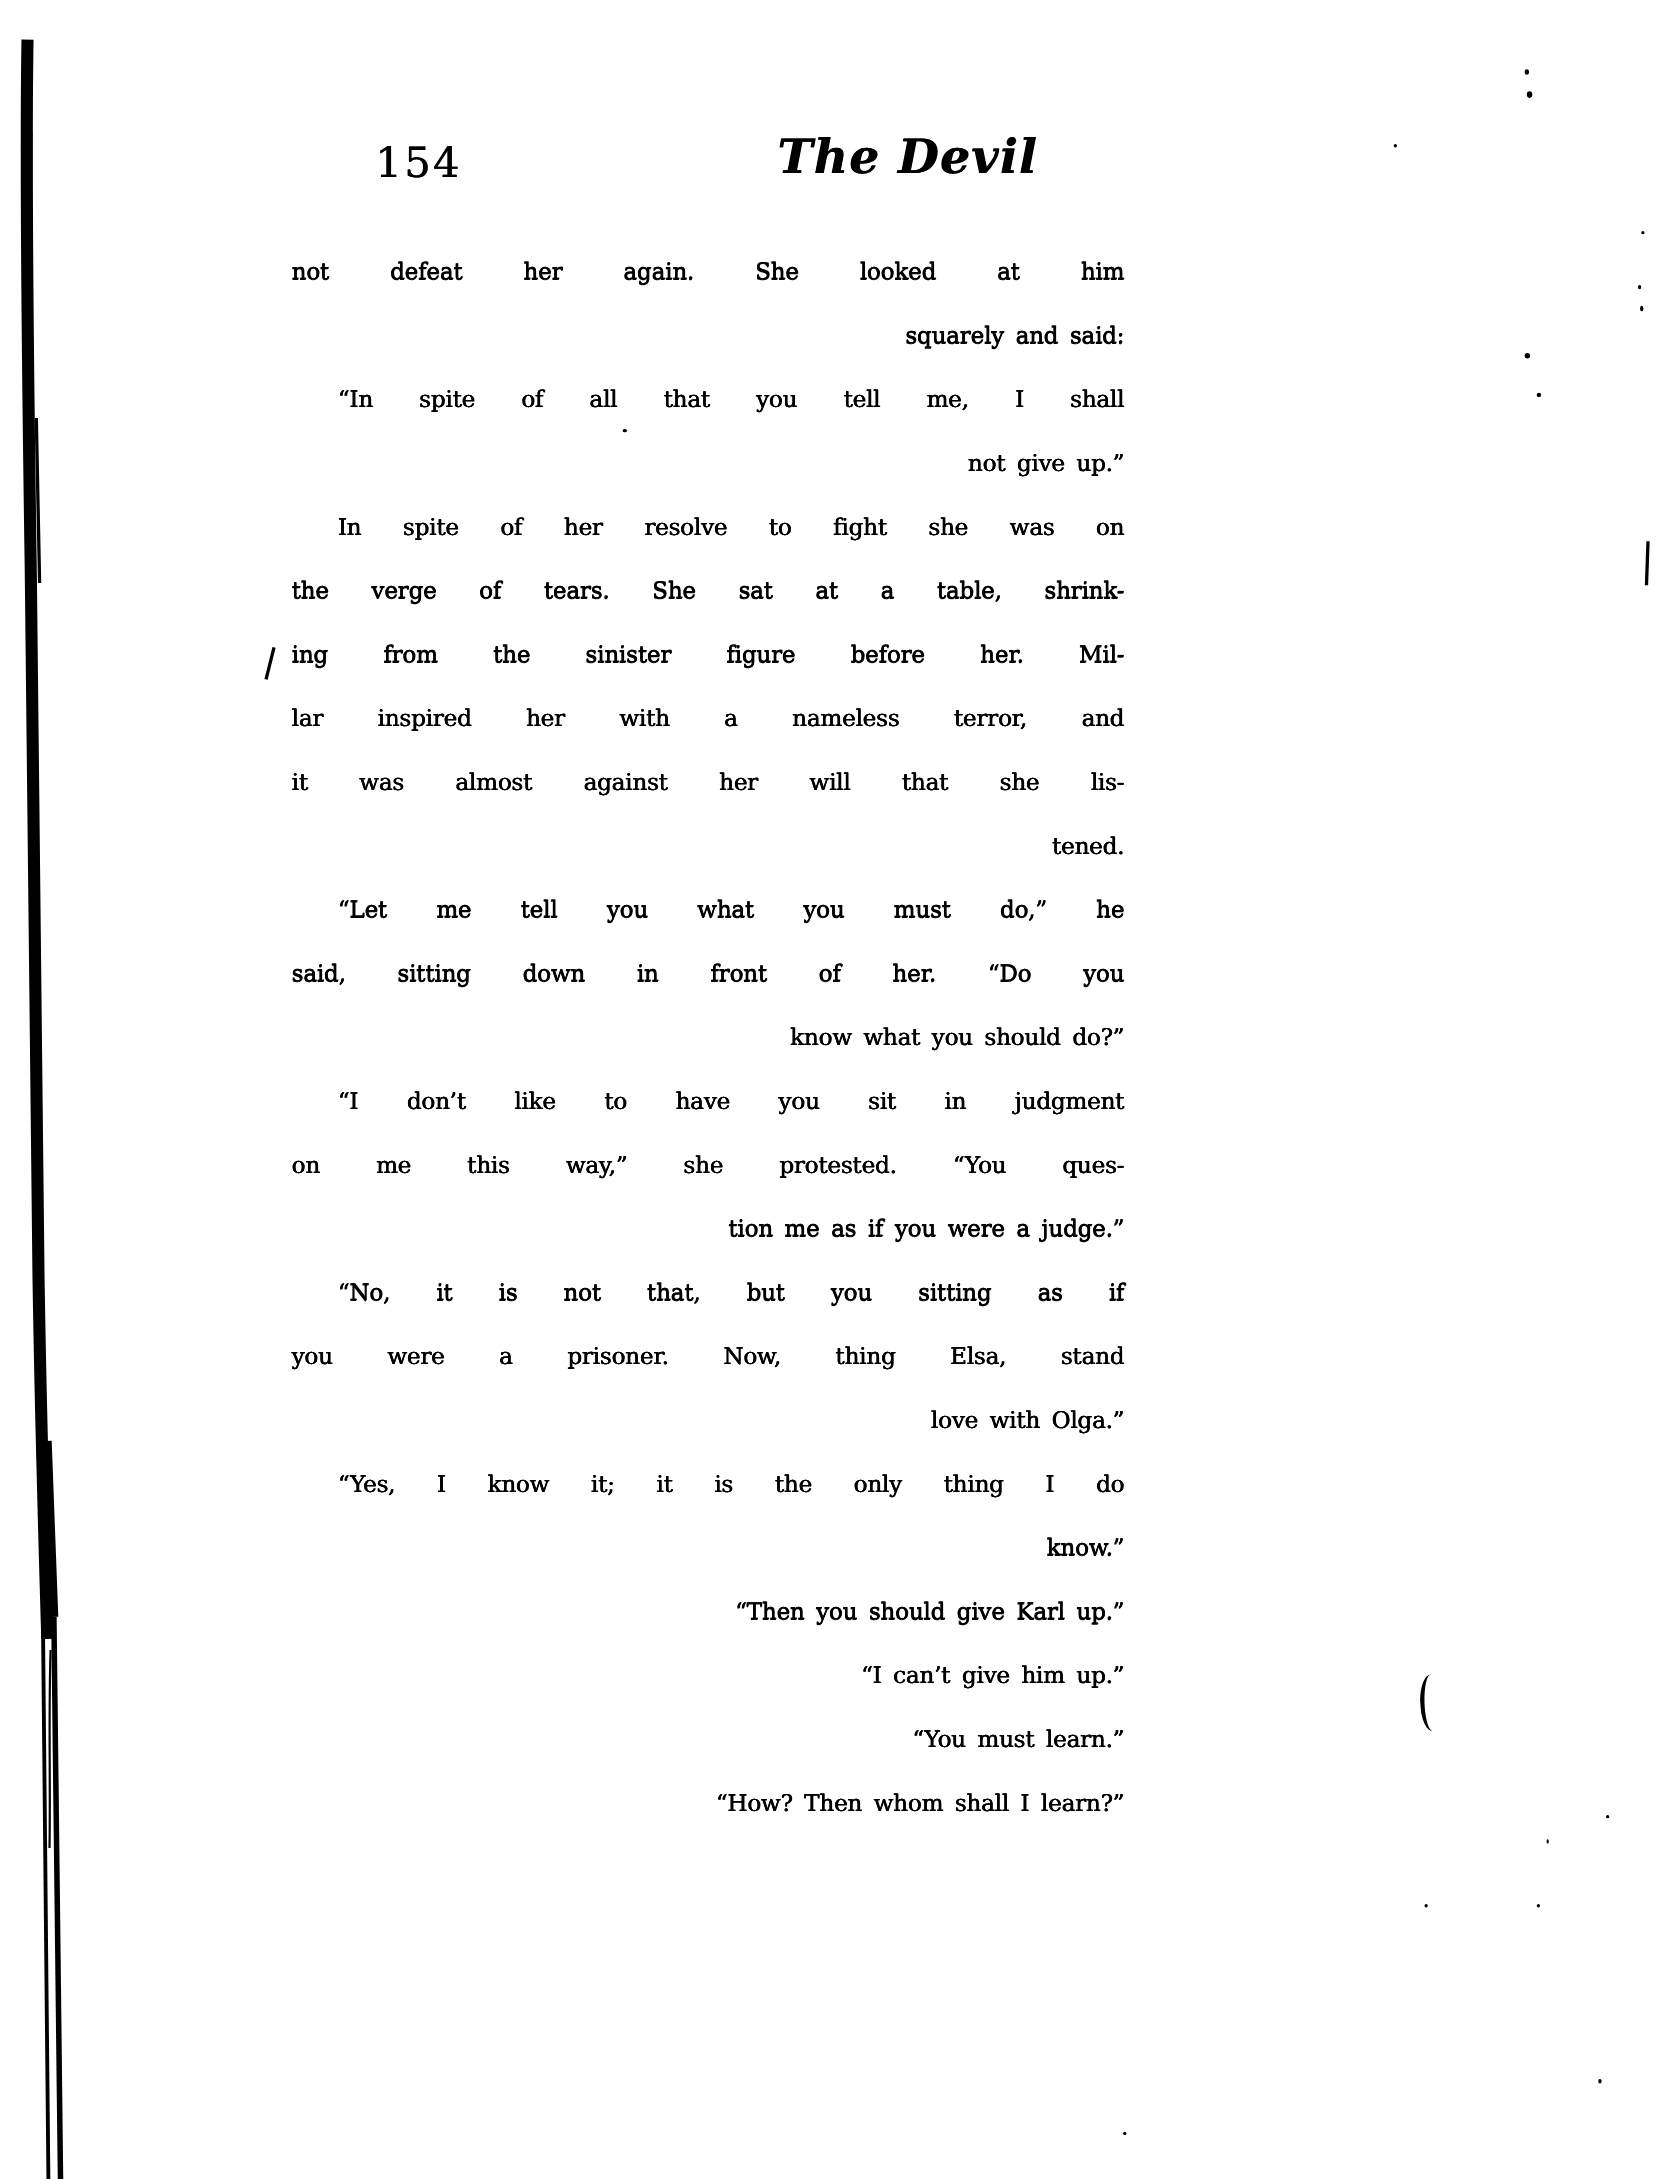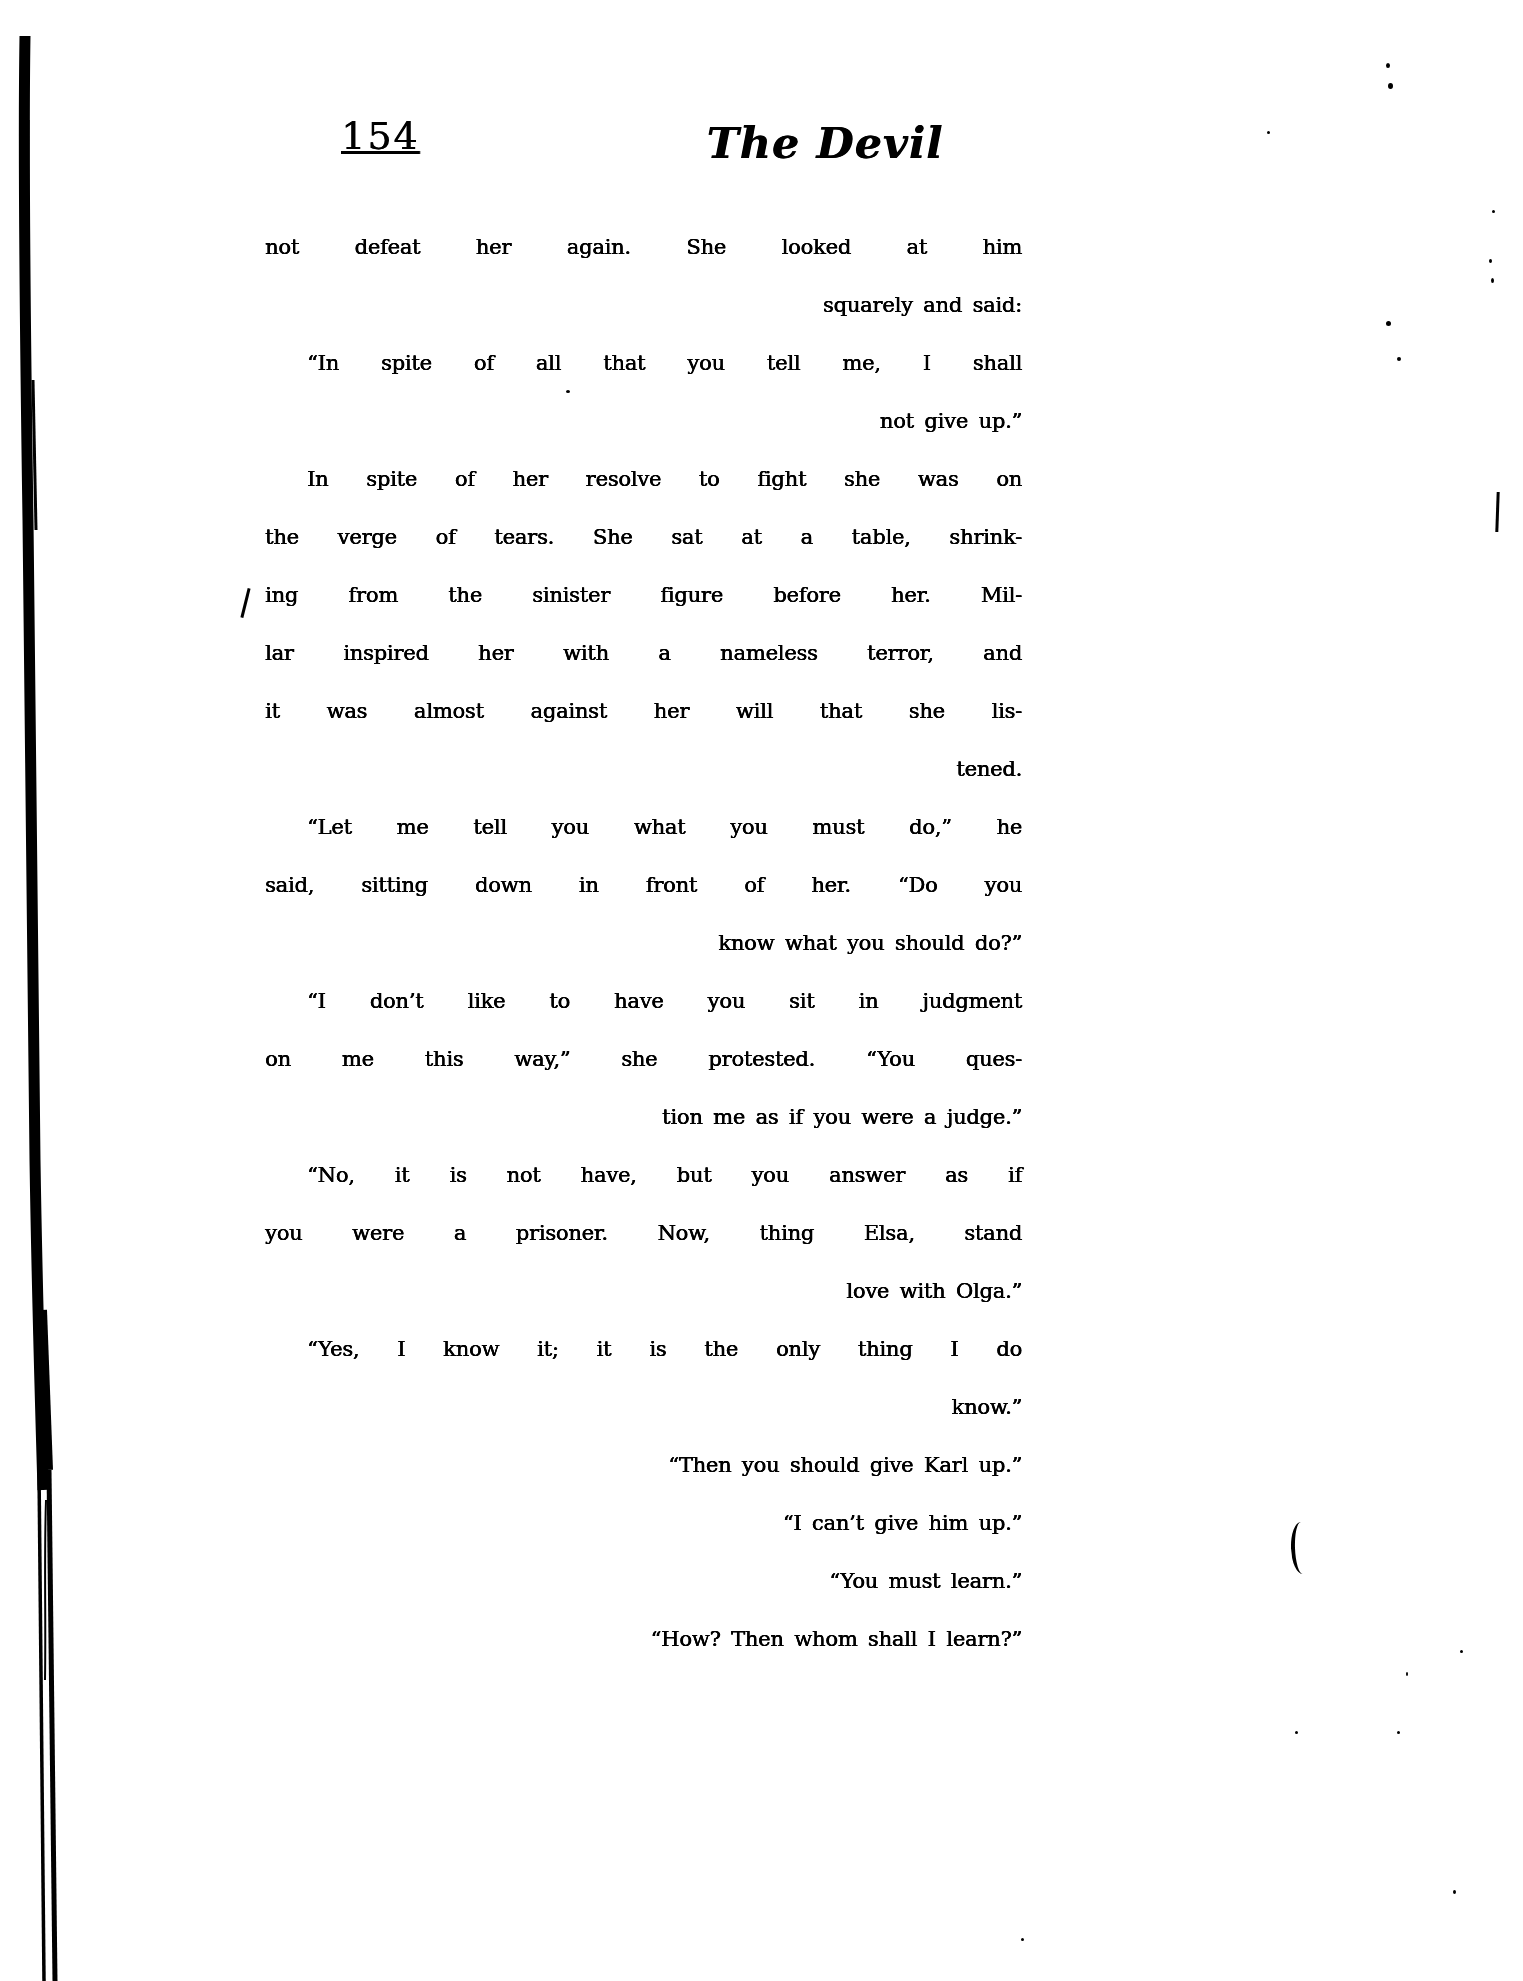--- a/index.html
+++ b/index.html
@@ -6,25 +6,24 @@
   .page{
     position:relative;
     width:1523px;height:1981px;
     background:#ffffff;
     font-family:"DejaVu Serif","Liberation Serif",serif;
     color:#000;
     overflow:hidden;
   }
   
   .pagenum{
-    position:absolute;left:341px;top:114px;
+    position:absolute;left:341px;top:126px;
     font-size:38px;letter-spacing:2px;
     text-shadow:0.5px 0 0 #000;
     white-space:nowrap;
-    text-decoration:underline;
   }
   .booktitle{
     position:absolute;left:705px;top:118px;width:240px;
     text-align:center;
     font-size:43px;font-style:italic;font-weight:bold;
     letter-spacing:1px;
     text-shadow:0.5px 0 0 #000;
     white-space:nowrap;
   }
   
@@ -87,21 +86,21 @@
       <div class="line just">ing from the sinister figure before her.  Mil-</div>
       <div class="line just">lar inspired her with a nameless terror, and</div>
       <div class="line just">it was almost against her will that she lis-</div>
       <div class="line left">tened.</div>
       <div class="line just indent">“Let me tell you what you must do,” he</div>
       <div class="line just">said, sitting down in front of her.  “Do you</div>
       <div class="line left">know what you should do?”</div>
       <div class="line just indent">“I don’t like to have you sit in judgment</div>
       <div class="line just">on me this way,” she protested.  “You ques-</div>
       <div class="line left">tion me as if you were a judge.”</div>
-      <div class="line just indent">“No, it is not have, but you answer as if</div>
+      <div class="line just indent">“No, it is not that, but you sitting as if</div>
       <div class="line just">you were a prisoner.  Now, thing Elsa, stand</div>
       <div class="line left">love with Olga.”</div>
       <div class="line just indent">“Yes, I know it; it is the only thing I do</div>
       <div class="line left">know.”</div>
       <div class="line left indent">“Then you should give Karl up.”</div>
       <div class="line left indent">“I can’t give him up.”</div>
       <div class="line left indent">“You must learn.”</div>
       <div class="line left indent">“How?  Then whom shall I learn?”</div>
     </div>
 

